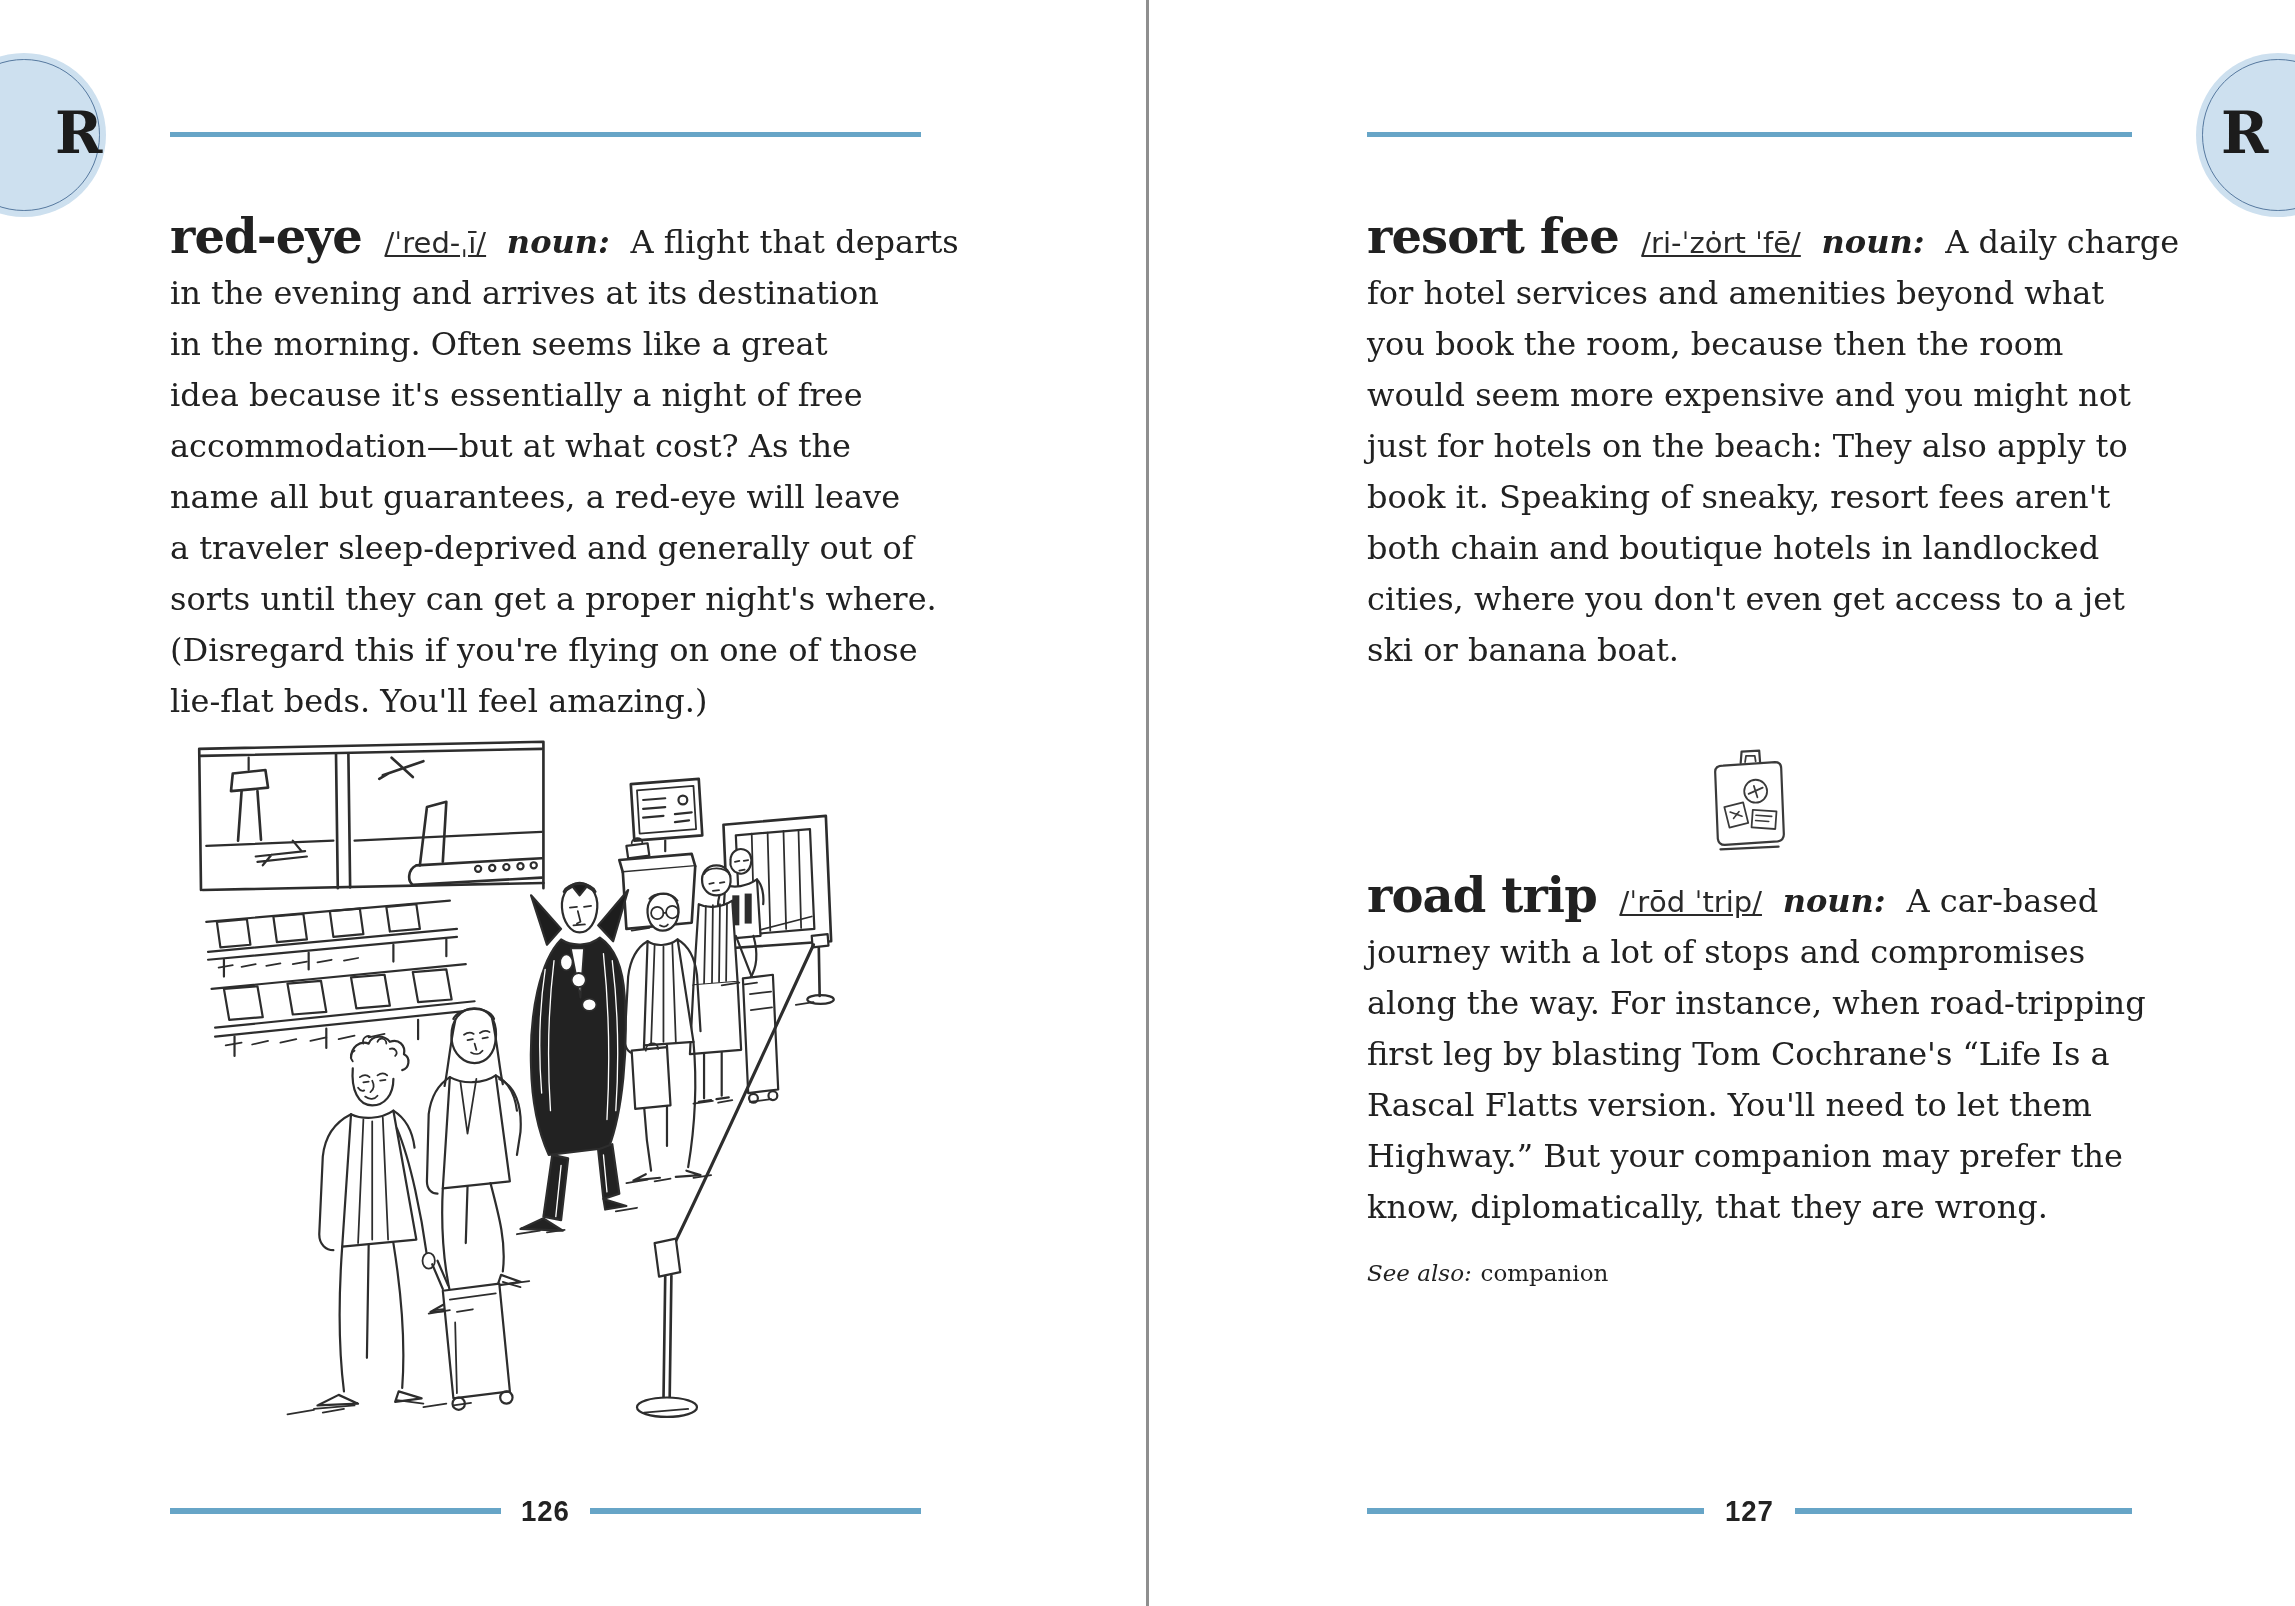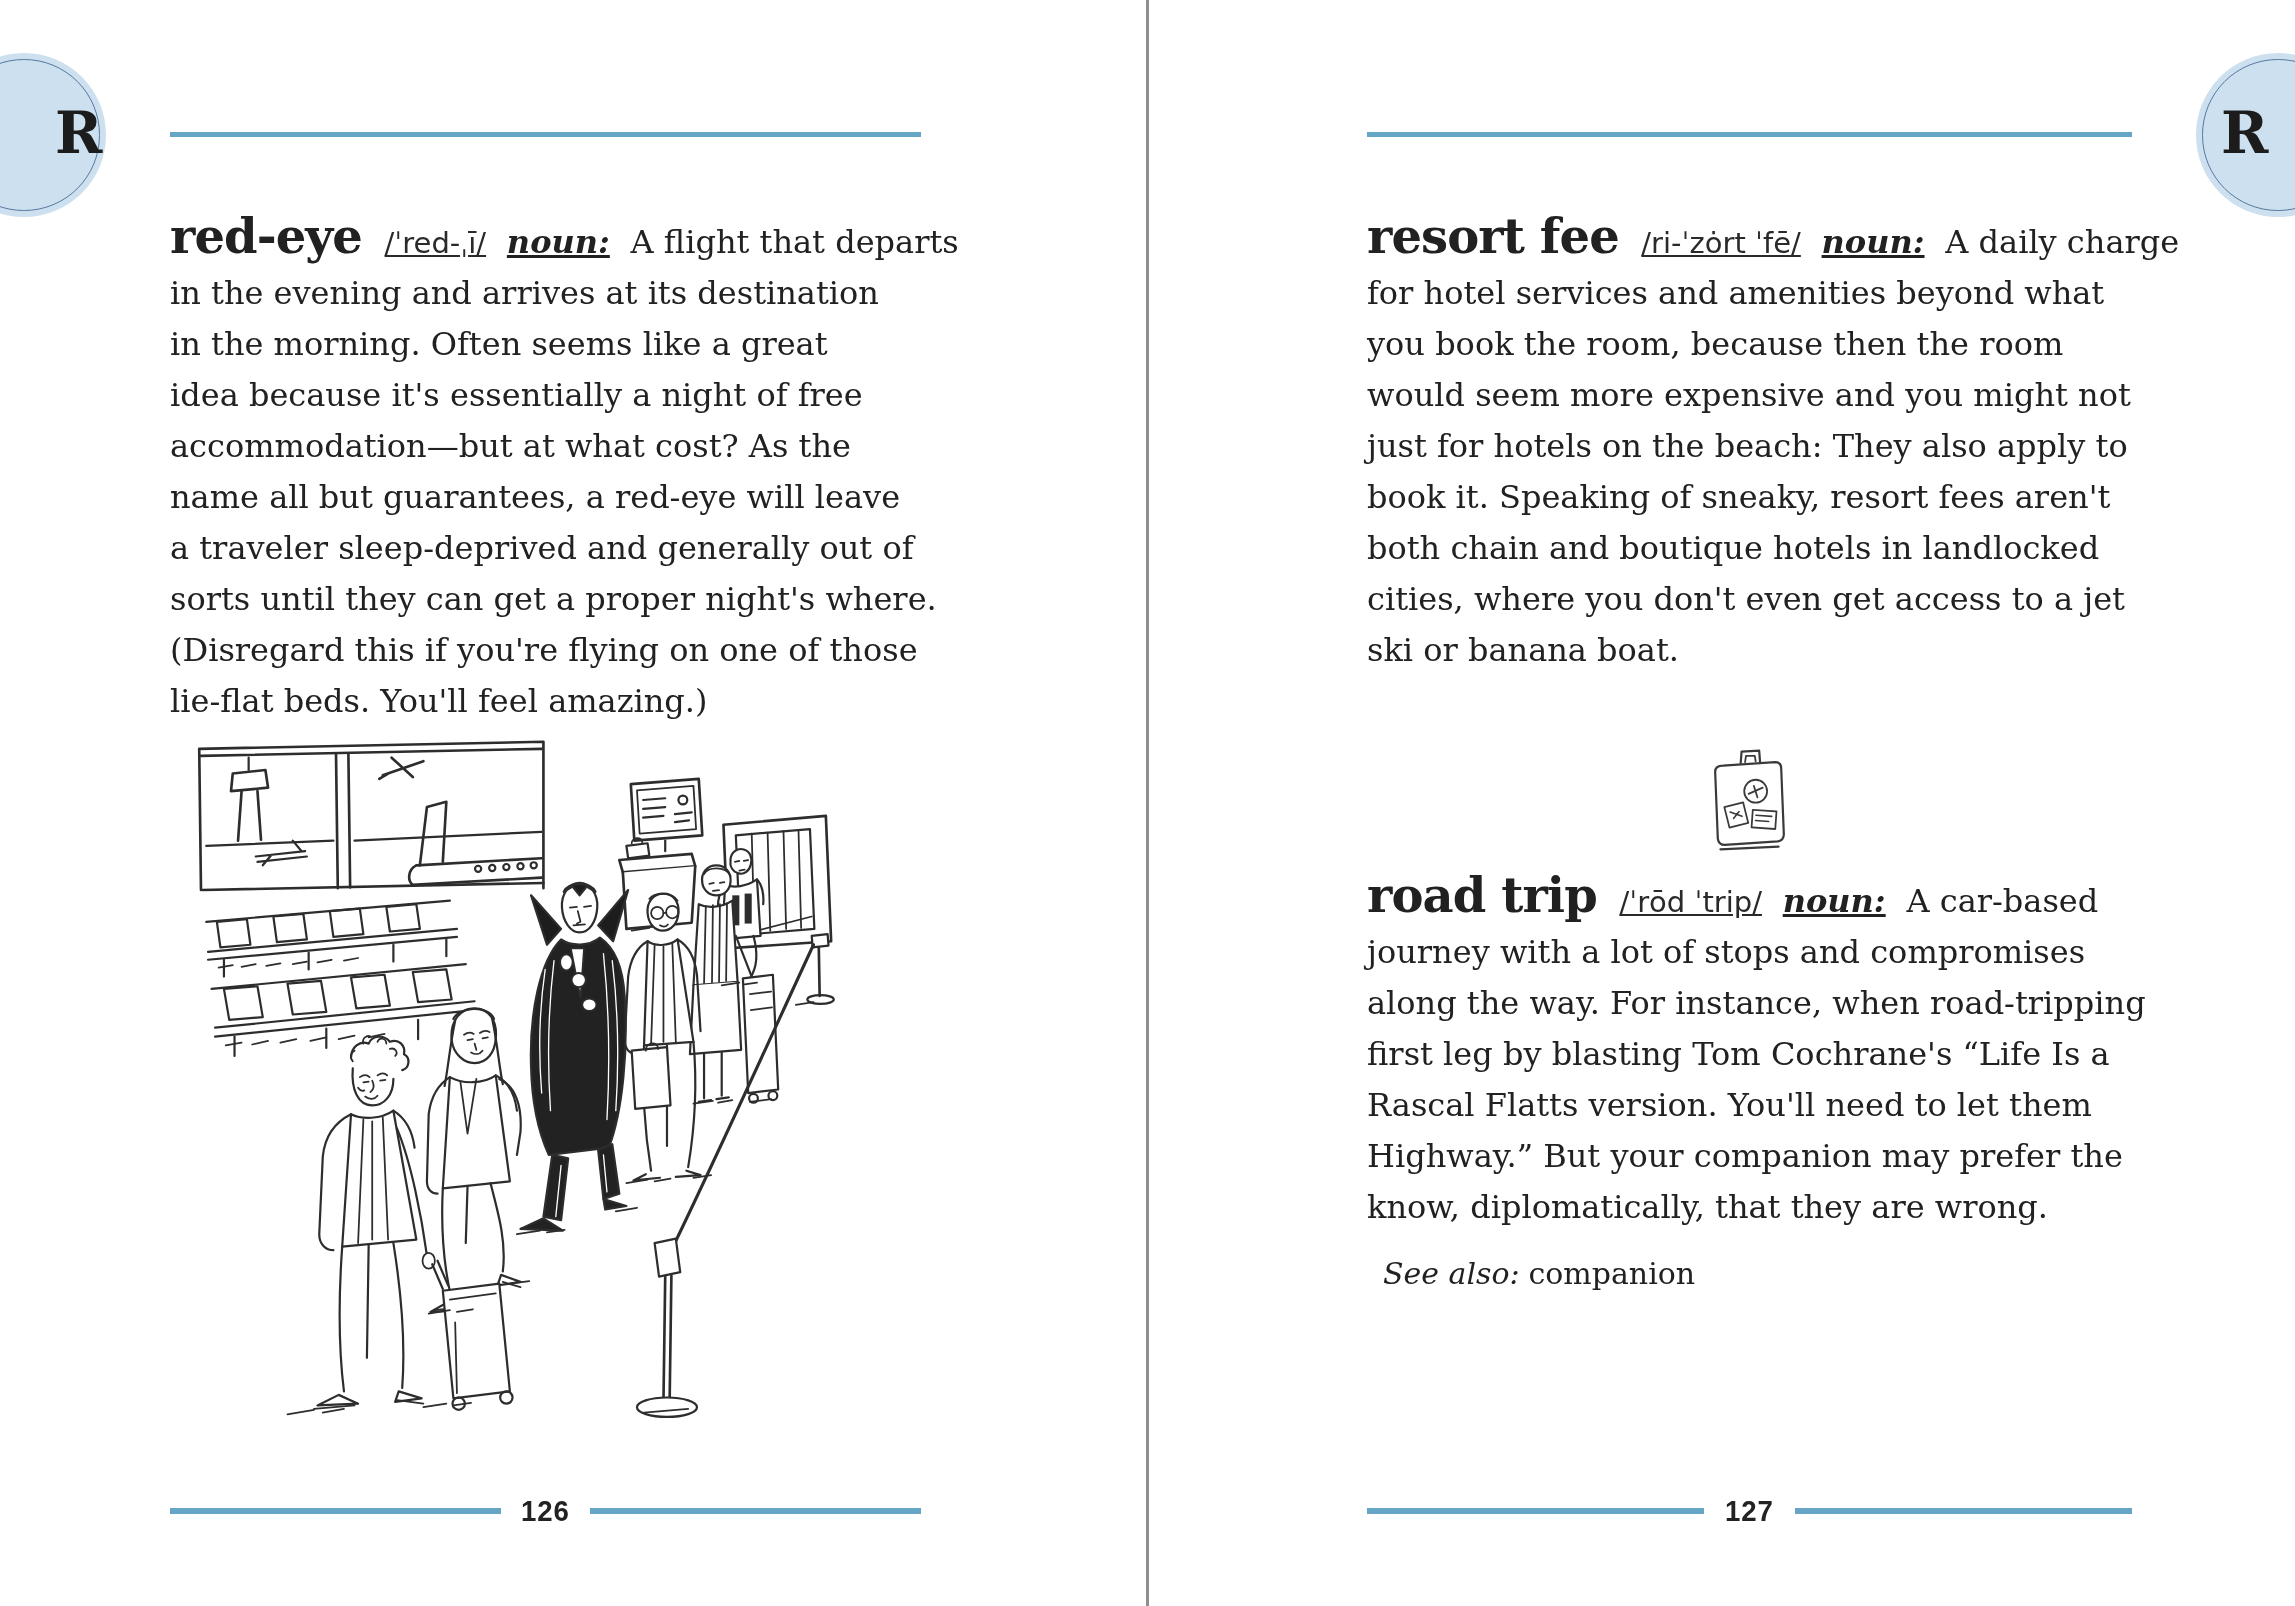--- a/index.html
+++ b/index.html
@@ -24,26 +24,26 @@
   .tab.right{left:2196px;}
   .tab .letter{
     position:absolute;font:700 57px "DejaVu Serif", serif;color:#1c1c1c;
   }
   .tab.left .letter{left:113px;top:46px;}
   .tab.right .letter{left:25px;top:46px;}
   .entry{position:absolute;line-height:51px;font-size:32px;white-space:nowrap;}
   .entry .first-line{white-space:nowrap;}
   .headword{font:700 48px "DejaVu Serif", serif;letter-spacing:-0.9px;margin-right:12.4px;}
   .pron{font:400 29px "DejaVu Sans", sans-serif;color:#2a2a2a;margin-right:10.6px;text-decoration:underline;}
-  .pos{font:italic 700 32px "DejaVu Serif", serif;margin-right:10.6px;text-decoration:underline;}
+  .pos{font:italic 700 32px "DejaVu Serif", serif;margin-right:10.6px;}
   .lead{font:400 32px "DejaVu Serif", serif;}
   .entry-redeye{left:170px;top:208px;width:759px;}
   .entry-resortfee{left:1367px;top:208px;width:773px;}
   .entry-roadtrip{left:1367px;top:867px;width:773px;}
-  .see-also{margin-top:23px;font-size:30px;line-height:35px;margin-left:16px;}
+  .see-also{margin-top:23px;font-size:23px;line-height:35px;}
   .see-also .label{font-style:italic;margin-right:8.8px;}
   .footer{position:absolute;top:1494px;display:flex;align-items:center;gap:17.7px;}
   .footer.left{left:170px;width:751px;}
   .footer.right{left:1367px;width:765px;gap:19px;}
   .footer .line{flex:1;height:5.3px;background:var(--rule-blue);}
   .footer .num{font:700 30px "Liberation Sans", sans-serif;color:#222;transform:scaleX(.92);letter-spacing:0.9px;}
   .illustration{position:absolute;left:132px;top:740px;width:724px;height:699px;}
   .suitcase-divider{position:absolute;left:1709px;top:747px;width:81px;height:106px;}
 </style>
 </head>

